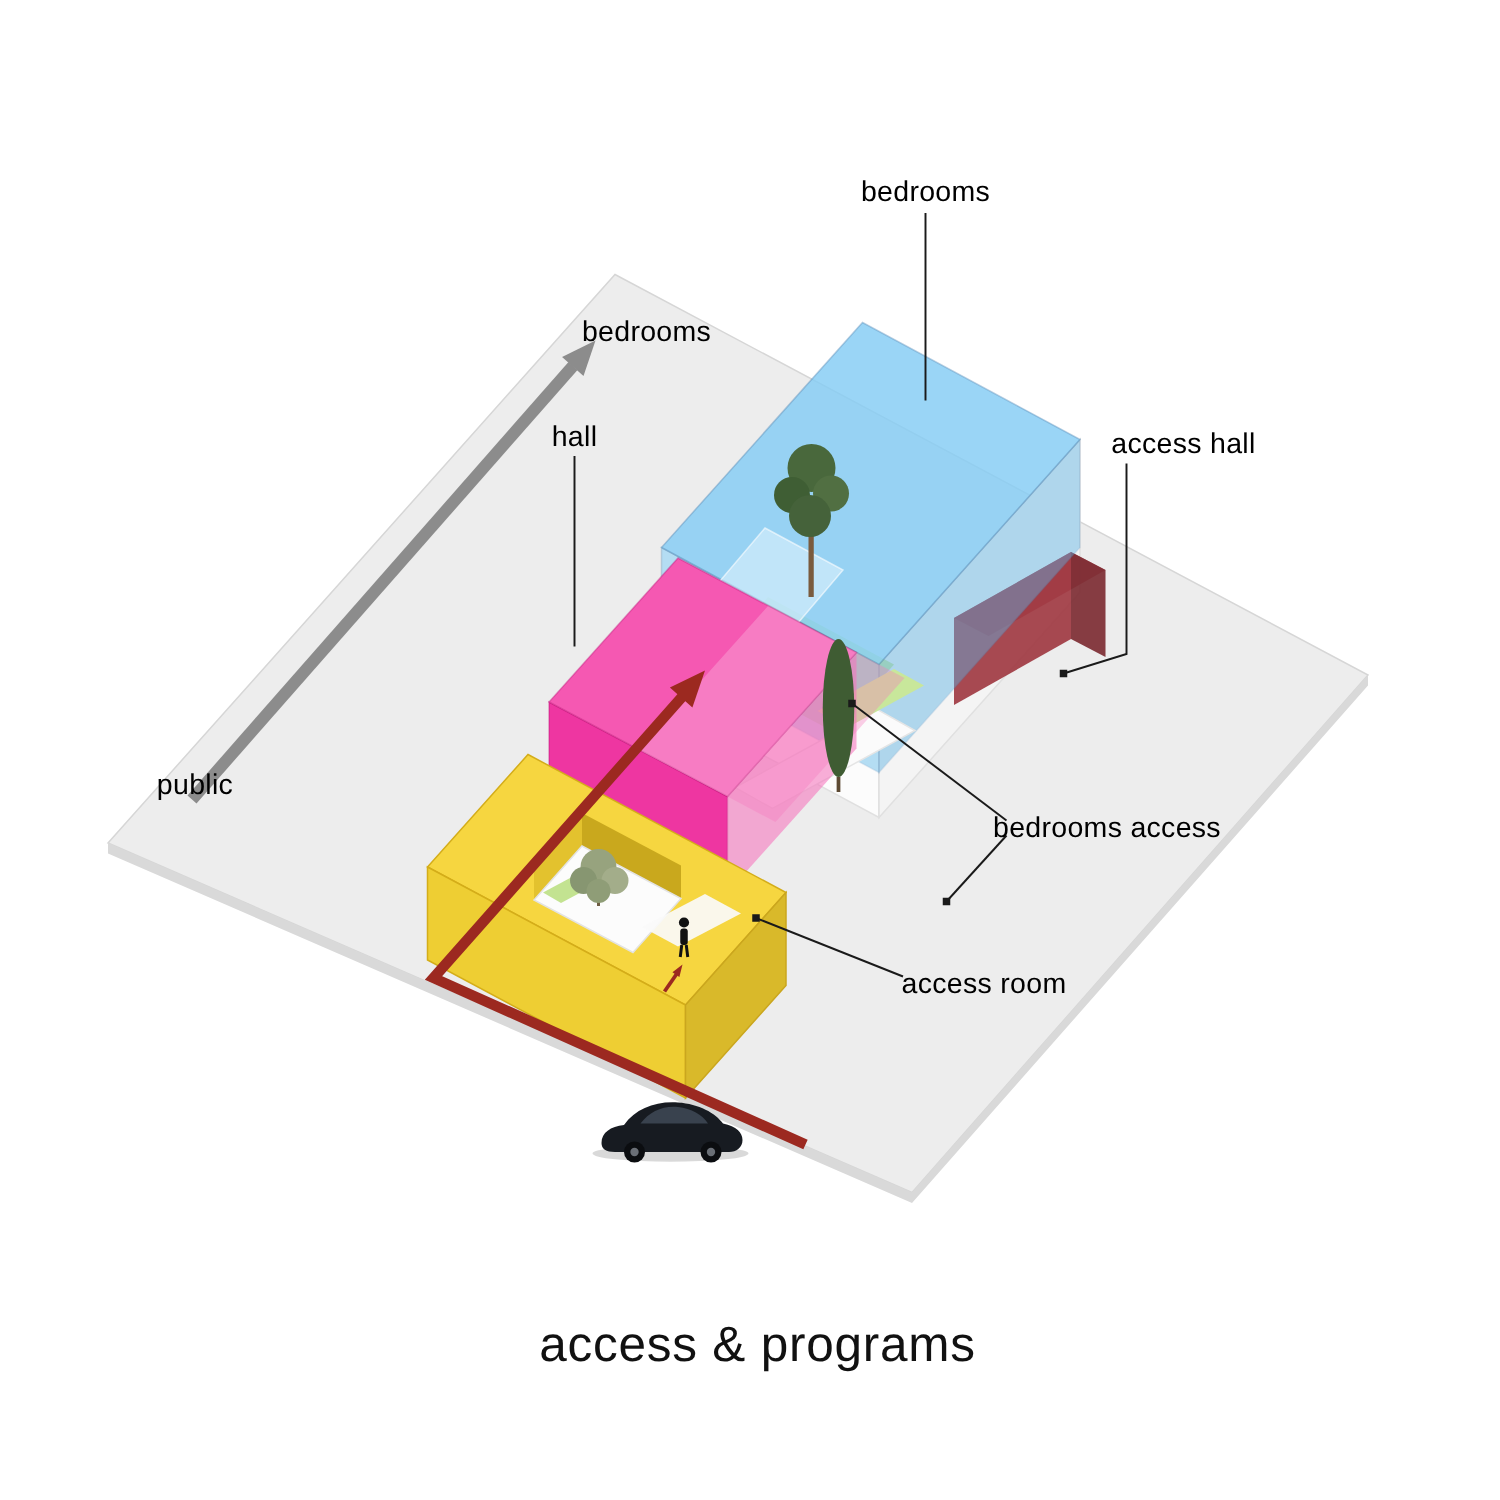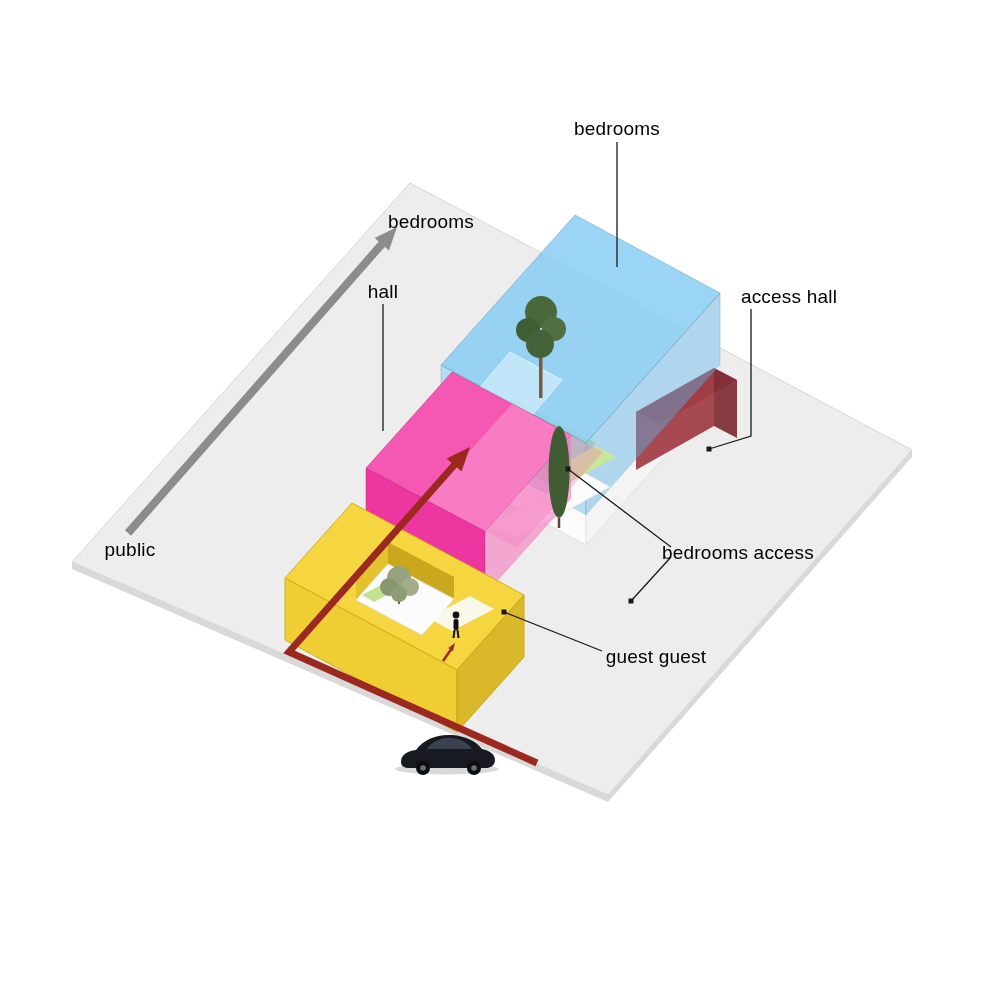--- a/index.html
+++ b/index.html
@@ -131,17 +131,18 @@
     <rect x="565.5" y="466.5" width="5" height="5"></rect>
     <rect x="628.5" y="598.5" width="5" height="5"></rect>
     <rect x="501.5" y="609.5" width="5" height="5"></rect>
   </g>
 </svg>
 
   <div class="lbl" style="left:617px;top:129px">bedrooms</div>
   <div class="lbl" style="left:431px;top:222px">bedrooms</div>
   <div class="lbl" style="left:383px;top:292px">hall</div>
   <div class="lbl" style="left:789px;top:297px">access hall</div>
-  <div class="lbl" style="left:130px;top:550px">public</div>
+  <div class="lbl" style="left:130px;top:524px">public</div>
   <div class="lbl" style="left:738px;top:553px">bedrooms access</div>
-  <div class="lbl" style="left:656px;top:657px">guest guest</div>
+  <div class="lbl" style="left:656px;top:657px">access room</div>
 
+  <div class="title" style="left:505px;top:896px">access &amp; programs</div>
 </div>
 
 </body></html>

